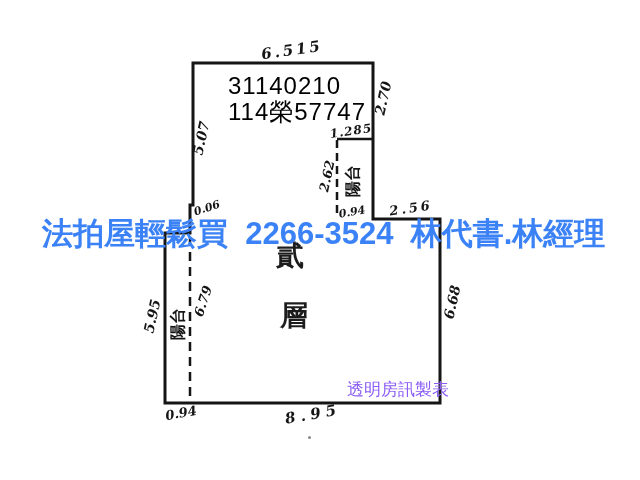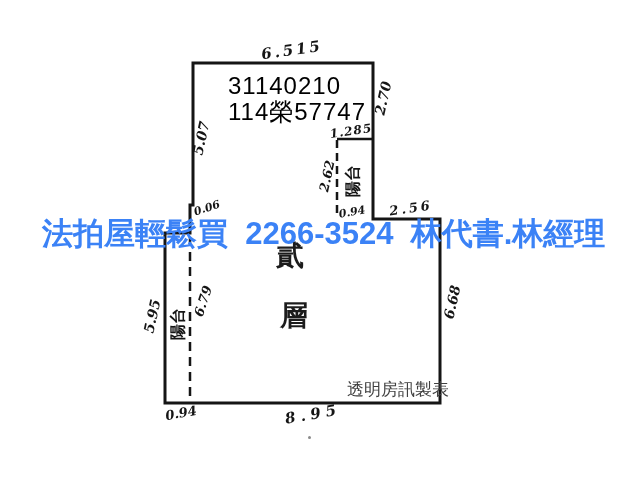--- a/index.html
+++ b/index.html
@@ -19,21 +19,21 @@
   
   .floor-char{
     color:#1c1c1c;font-size:28px;font-weight:600;
     font-family:"DejaVu Sans",sans-serif;
     transform:translate(-50%,-50%);
   }
   #floor-char1{left:290px;top:256px;}
   #floor-char2{left:294px;top:316px;}
   
   #maker-credit{
-    left:347px;top:378px;color:#404040;font-size:17px;letter-spacing:0px;
+    left:347px;top:378px;color:#8b5cf6;font-size:17px;letter-spacing:0px;
     font-family:"DejaVu Sans",sans-serif;white-space:pre;
   }
   
   .dim{
     color:#151515;font-family:"DejaVu Serif",serif;font-style:italic;font-weight:700;
     font-size:13px;white-space:pre;transform-origin:center;
   }
   #dim-top-width      {left:292px;top:50px; font-size:15px;letter-spacing:3px;transform:translate(-50%,-50%) rotate(-8deg);}
   #dim-upper-left     {left:201px;top:138px;font-size:14px;transform:translate(-50%,-50%) rotate(-78deg);}
   #dim-upper-right    {left:383px;top:98px; font-size:14px;transform:translate(-50%,-50%) rotate(-78deg);}

